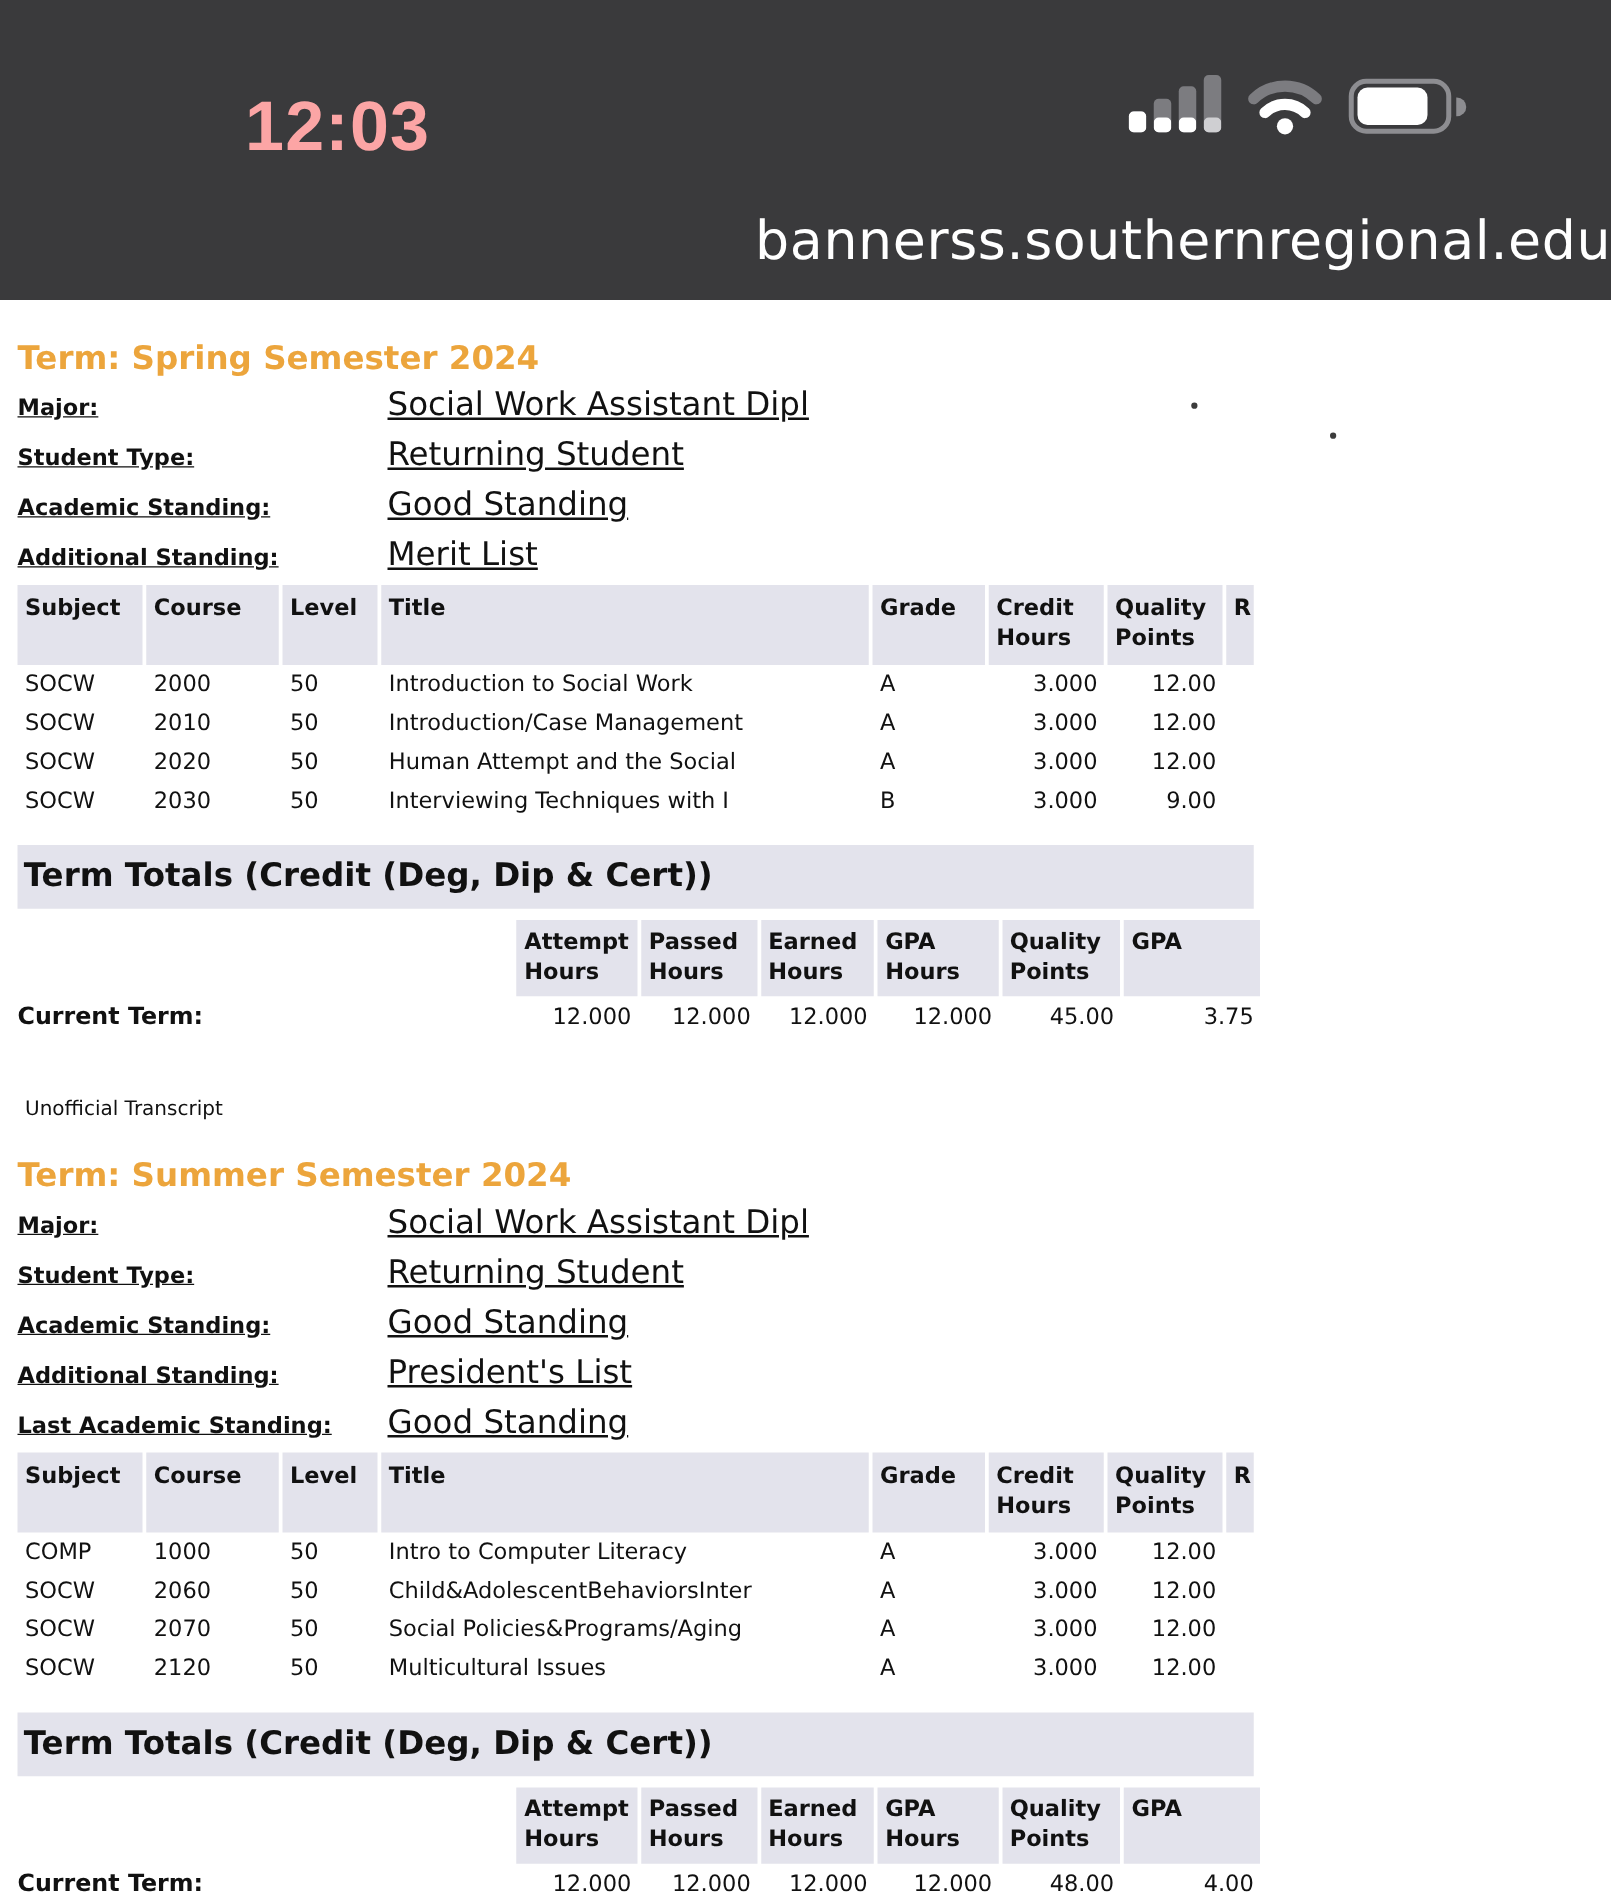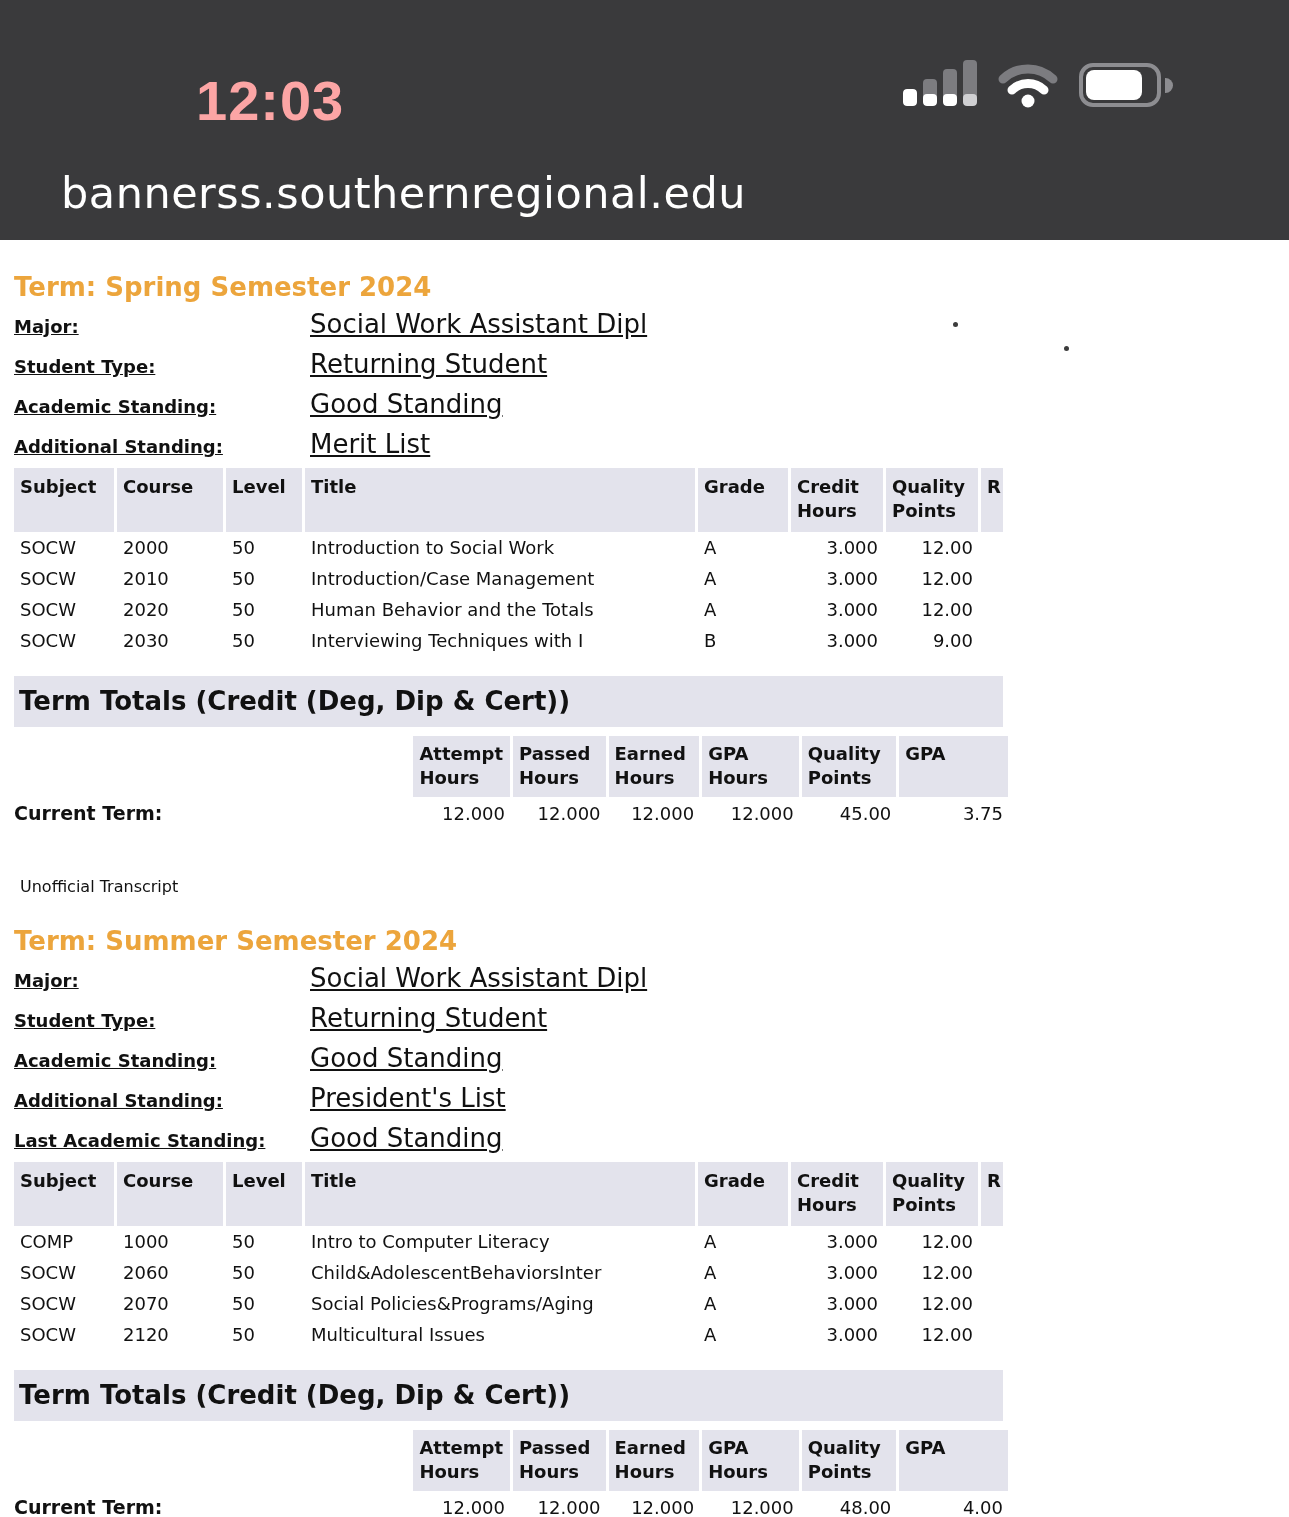--- a/index.html
+++ b/index.html
@@ -20,21 +20,21 @@
   .b1 .fill { height:17px; } .b2 .fill { height:12px; } .b3 .fill { height:12px; }
   .b4 .fill { height:12px; background:#cfcfd2; }
   .wifi { width:62px; height:46px; }
   .battery { position:relative; width:96px; height:46px; }
   .batt-body { position:absolute; left:0; top:1px; width:82px; height:44px;
                border:4px solid #8d8d91; border-radius:14px; }
   .batt-fill { position:absolute; left:7px; top:8px; width:56px; height:30px;
                background:#fff; border-radius:8px; }
   .batt-cap { position:absolute; left:86px; top:16px; width:8px; height:15px;
               background:#8d8d91; border-radius:0 8px 8px 0; }
-  .url-row { position:absolute; left:16px; right:0; top:168px; text-align:left;padding-left:45px; }
+  .url-row { position:absolute; left:16px; right:0; top:168px; text-align:right;padding-left:45px; }
   .url { color:#fff; font:500 43px "DejaVu Sans", sans-serif; letter-spacing:0.5px; }
 
   
   .content { padding:32px 0 0 14px; width:1010px; }
   .term-title { font:700 26px "DejaVu Sans", sans-serif; color:#eca53c; margin:0 0 6px 0; }
   .term + .term, .unofficial + .term { margin-top:0; }
   .info-row { display:flex; align-items:baseline; min-height:40px;text-decoration:underline; }
   .info-label { width:296px; flex:none; font:700 18px "DejaVu Sans", sans-serif; padding-top:8px; }
   .info-value { font:400 26px "DejaVu Sans", sans-serif; }
 
@@ -164,21 +164,21 @@
               <td>Introduction/Case Management</td>
               <td>A</td>
               <td class="num">3.000</td>
               <td class="num">12.00</td>
               <td></td>
             </tr>
             <tr>
               <td>SOCW</td>
               <td>2020</td>
               <td>50</td>
-              <td>Human Behavior and the Totals</td>
+              <td>Human Attempt and the Social</td>
               <td>A</td>
               <td class="num">3.000</td>
               <td class="num">12.00</td>
               <td></td>
             </tr>
             <tr>
               <td>SOCW</td>
               <td>2030</td>
               <td>50</td>
               <td>Interviewing Techniques with I</td>

